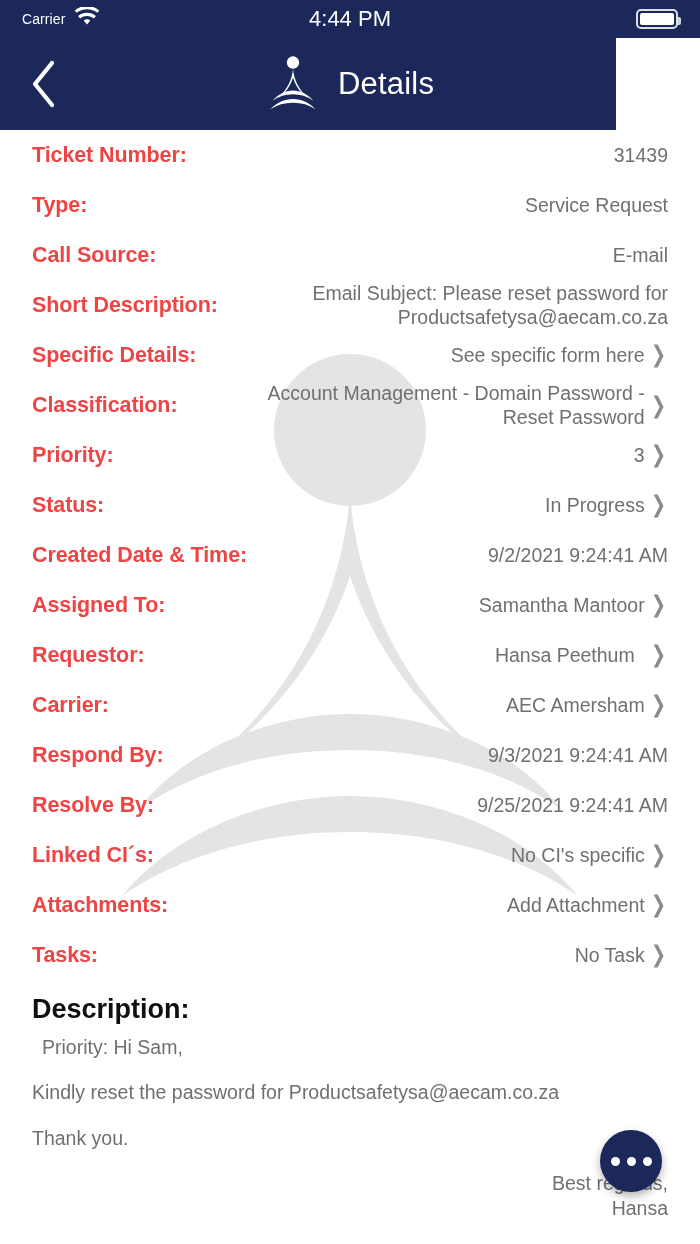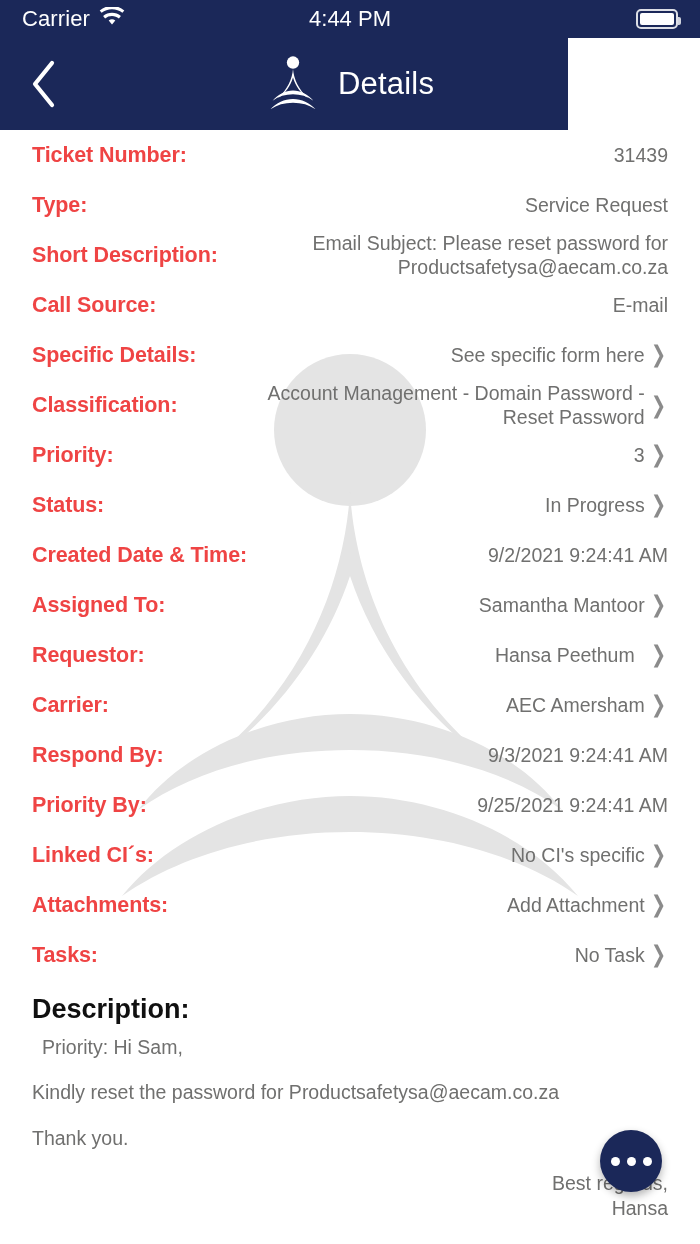--- a/index.html
+++ b/index.html
@@ -12,33 +12,33 @@
   }
   #screen { position:relative; width:700px; height:1244px; background:#fff; overflow:hidden; }
 
   
   .statusbar{
     position:absolute; top:0; left:0; width:700px; height:38px;
     background:var(--navy); display:flex; align-items:center;
     padding:0 22px; color:#fff; z-index:6;
   }
   .sb-left{ display:flex; align-items:center; gap:9px; }
-  .sb-carrier{ font-size:22px; letter-spacing:.1px; }
+  .sb-carrier{ font-size:14px; letter-spacing:.1px; }
   .sb-center{ position:absolute; left:0; width:700px; text-align:center;
               font-size:22px; font-weight:500; pointer-events:none; }
   .sb-right{ margin-left:auto; display:flex; align-items:center; z-index:2; }
   .batt{ position:relative; width:42px; height:20px; border:2px solid rgba(255,255,255,.85);
          border-radius:5px; padding:2px; }
   .batt i{ display:block; height:100%; width:100%; background:#fff; border-radius:2px; }
   .batt:after{ content:""; position:absolute; right:-5px; top:6px; width:3px; height:8px;
                background:rgba(255,255,255,.8); border-radius:0 2px 2px 0; }
 
   
   .navbar{
-    position:absolute; top:38px; left:0; width:568px; height:92px;
+    position:absolute; top:38px; left:0; width:616px; height:92px;
     background:var(--navy); display:flex; align-items:center; z-index:5;
   }
   .backbtn{ width:86px; height:92px; display:flex; align-items:center; justify-content:center;
             cursor:pointer; }
   .nav-center{ position:absolute; left:0; width:700px; height:92px;
                display:flex; align-items:center; justify-content:center; gap:18px;
                pointer-events:none; }
   .nav-logo{ width:54px; height:58px; }
   .nav-title{ font-size:31px; color:#fff; font-weight:400; letter-spacing:.2px; }
 
@@ -151,34 +151,34 @@
     </div>
 
     <div class="row">
       <span class="label">Type:</span>
       <span class="valwrap">
         <span class="value">Service Request</span>
       </span>
     </div>
 
     <div class="row">
+      <span class="label">Call Source:</span>
+      <span class="valwrap">
+        <span class="value">E-mail</span>
+      </span>
+    </div>
+
+    <div class="row">
       <span class="label">Short Description:</span>
       <span class="valwrap" style="max-width:378px">
         <span class="value">Email Subject: Please reset password for Productsafetysa@aecam.co.za</span>
       </span>
     </div>
 
     <div class="row">
-      <span class="label">Call Source:</span>
-      <span class="valwrap">
-        <span class="value">E-mail</span>
-      </span>
-    </div>
-
-    <div class="row">
       <span class="label">Specific Details:</span>
       <span class="valwrap">
         <span class="value">See specific form here</span>
         <span class="chev">❯</span>
       </span>
     </div>
 
     <div class="row">
       <span class="label">Classification:</span>
       <span class="valwrap" style="max-width:415px">
@@ -235,21 +235,21 @@
     </div>
 
     <div class="row">
       <span class="label">Respond By:</span>
       <span class="valwrap">
         <span class="value">9/3/2021 9:24:41 AM</span>
       </span>
     </div>
 
     <div class="row">
-      <span class="label">Priority By:</span>
+      <span class="label">Resolve By:</span>
       <span class="valwrap">
         <span class="value">9/25/2021 9:24:41 AM</span>
       </span>
     </div>
 
     <div class="row">
       <span class="label">Linked CI´s:</span>
       <span class="valwrap">
         <span class="value">No CI's specific</span>
         <span class="chev">❯</span>

